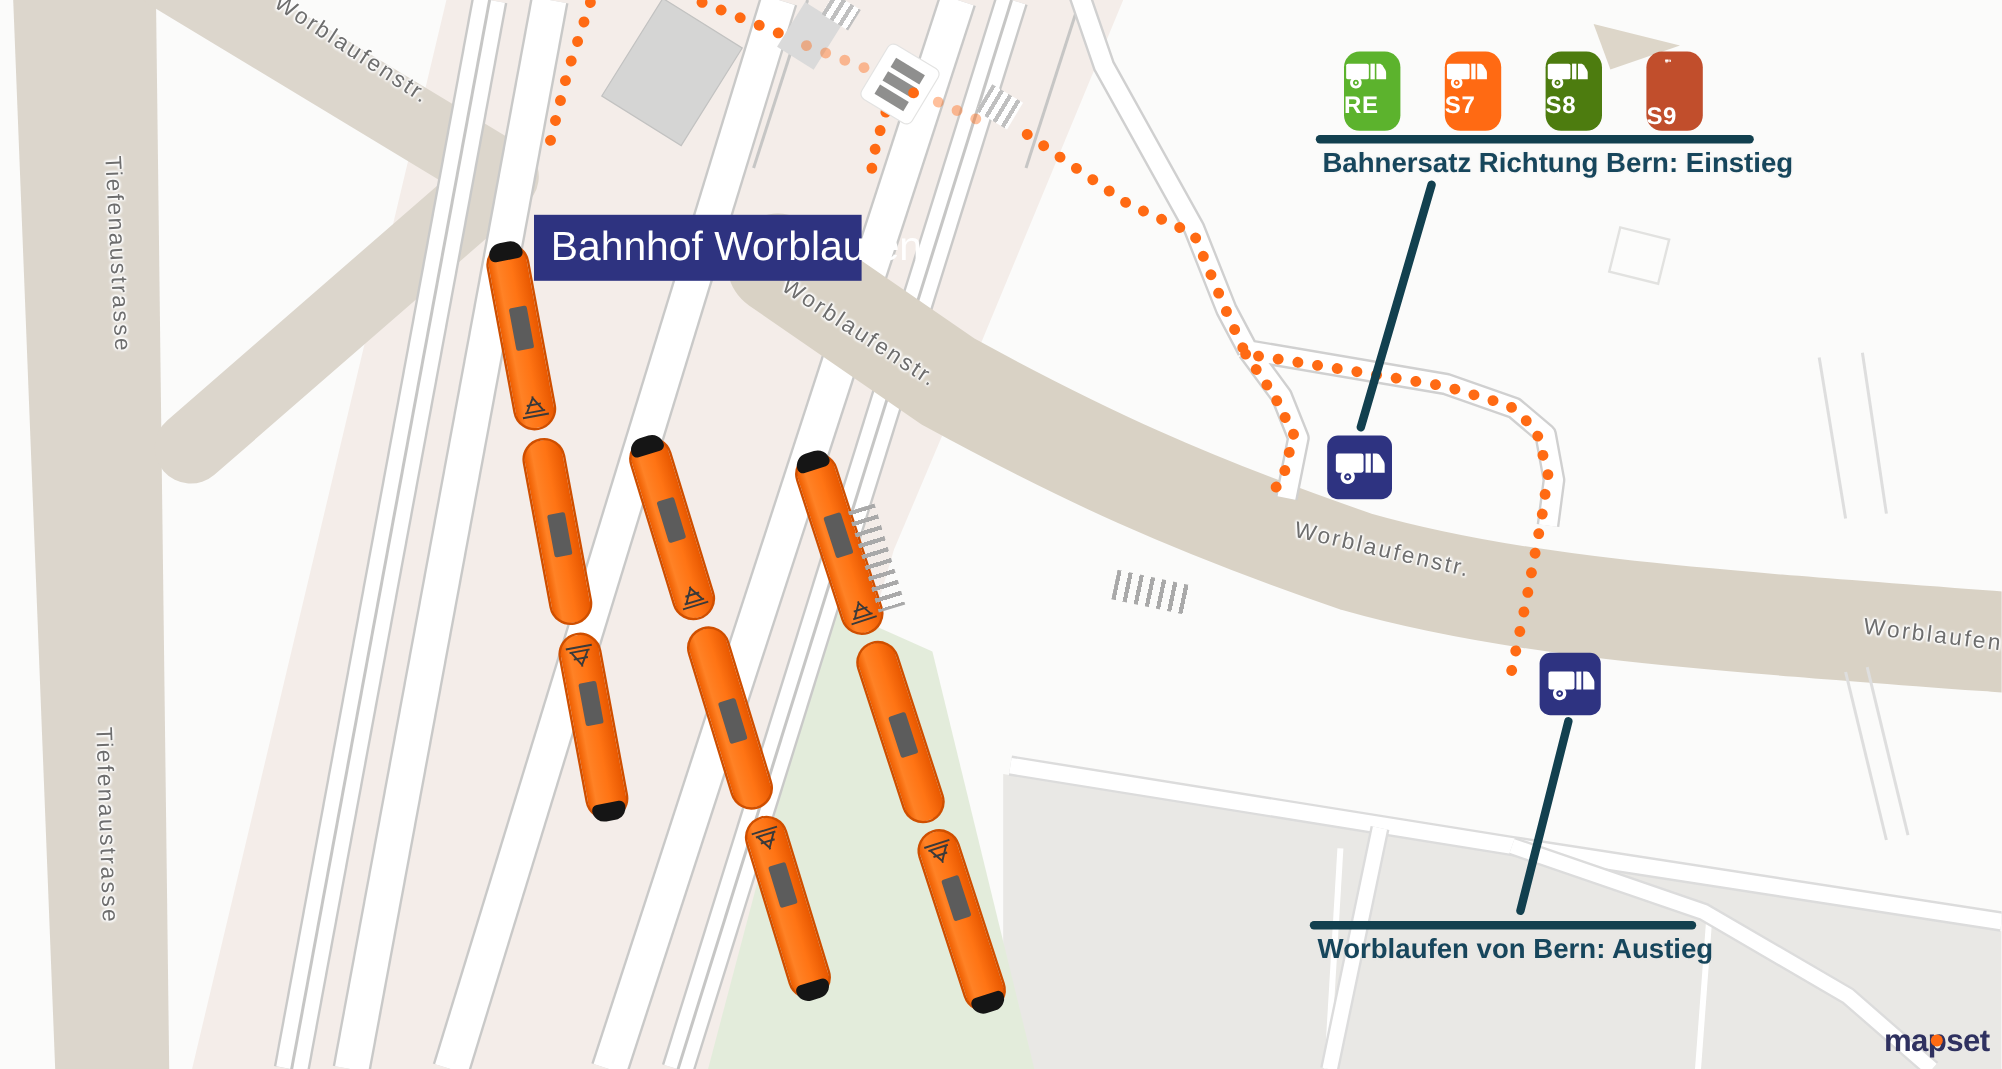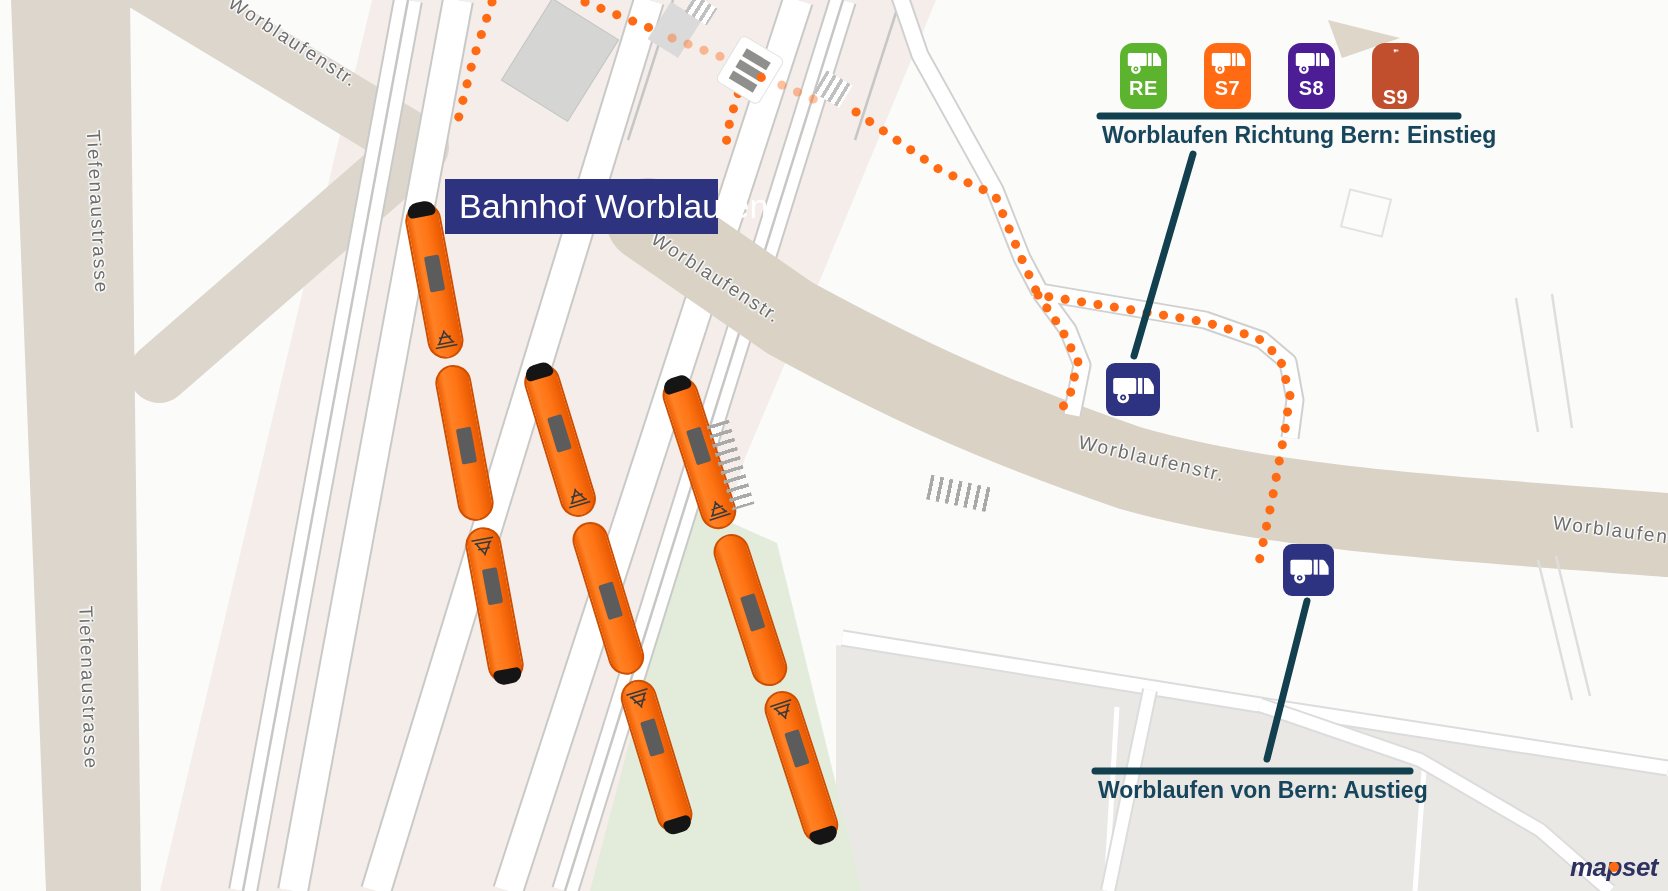--- a/index.html
+++ b/index.html
@@ -37,21 +37,21 @@
   .car:nth-child(3) .door{top:26%;}
   .car-first::before{content:"";position:absolute;top:-3px;left:2px;right:2px;height:15px;background:#151515;border-radius:15px 15px 7px 7px;}
   .car-last::after{content:"";position:absolute;bottom:-3px;left:2px;right:2px;height:15px;background:#151515;border-radius:7px 7px 15px 15px;}
   .panto{position:absolute;left:50%;transform:translateX(-50%);}
   .panto.bot{bottom:8px;} .panto.top{top:8px;}
 
   
   .badge-row{position:absolute;left:1120px;top:43px;z-index:6;display:flex;gap:37px;}
   .badge{
     width:47px;height:66px;border-radius:13px;display:flex;flex-direction:column;
-    align-items:center;justify-content:flex-start;padding-top:6px;box-sizing:border-box;
+    align-items:flex-start;justify-content:flex-start;padding-top:6px;box-sizing:border-box;
   }
   .badge .blabel{color:#fff;font-weight:bold;font-size:20px;margin-top:1px;letter-spacing:0.5px;}
 
   
   .note-text{
     position:absolute;z-index:6;color:#17465c;font-weight:bold;font-size:23px;white-space:nowrap;
     text-shadow:0 0 2px rgba(235,233,230,.8);
   }
   #einstieg-text{left:1102px;top:122px;}
   #austieg-text{left:1098px;top:777px;}
@@ -77,21 +77,21 @@
   #cw1{left:818px;top:76px;width:30px;height:26px;transform:rotate(31deg);}
   .stairs{position:absolute;z-index:2;}
   #stairs1{left:719px;top:421px;width:23px;height:88px;transform:rotate(-17deg);
     background:repeating-linear-gradient(180deg,#a9a9a9 0 3.5px,transparent 3.5px 9.5px);}
   #stairs2{left:928px;top:481px;width:62px;height:25px;transform:rotate(12deg);
     background:repeating-linear-gradient(90deg,#a9a9a9 0 3.5px,transparent 3.5px 9.5px);}
   .notch{position:absolute;left:1344px;top:193px;width:44px;height:40px;z-index:1;
     background:#fcfcfb;border:2px solid #e2e2e0;transform:rotate(14deg);box-sizing:border-box;}
 
   
-  .logo{position:absolute;right:10px;bottom:8px;z-index:7;font-weight:bold;font-size:26px;color:#2f3160;letter-spacing:-0.5px;font-style:italic;}
+  .logo{position:absolute;right:10px;bottom:8px;z-index:7;font-weight:bold;font-size:26px;color:#2f3160;letter-spacing:-0.5px;}
   .logo .p{position:relative;}
   .logo .p::after{content:"";position:absolute;left:2.5px;top:9.5px;width:10px;height:10px;border-radius:50%;background:#ff6a13;}
 </style>
 </head>
 <body>
 
 <svg id="maplayer" width="1668" height="891" viewBox="0 0 1668 891">
   <defs>
     <symbol id="busGlyph" viewBox="0 0 40 30">
       <g fill="#fff">
@@ -253,35 +253,35 @@
         <use href="#busGlyph"></use>
       </svg>
     <span class="blabel">RE</span>
   </div>
   <div class="badge" style="background: rgb(255, 106, 19);">
     <svg width="36" height="27" viewBox="0 0 40 30">
         <use href="#busGlyph"></use>
       </svg>
     <span class="blabel">S7</span>
   </div>
-  <div class="badge" style="background: #4c1d95;">
+  <div class="badge" style="background: #4d7c0f;">
     <svg width="36" height="27" viewBox="0 0 40 30">
         <use href="#busGlyph"></use>
       </svg>
     <span class="blabel">S8</span>
   </div>
   <div class="badge" style="background: rgb(193, 78, 44); gap: 32px;">
     <svg width="36" height="27" viewBox="0 0 40 30">
         <use href="#busGlyph"></use>
       </svg>
     <span class="blabel">S9</span>
   </div>
 </div>
 
-<div class="note-text" id="einstieg-text">Worblaufen Richtung Bern: Einstieg</div>
+<div class="note-text" id="einstieg-text">Bahnersatz Richtung Bern: Einstieg</div>
 <div class="note-text" id="austieg-text">Worblaufen von Bern: Austieg</div>
 
 <div class="stop-icon" id="stop-einstieg">
   <svg width="44" height="33" viewBox="0 0 40 30">
       <use href="#busGlyph"></use>
     </svg>
 </div>
 <div class="stop-icon" id="stop-austieg">
   <svg width="42" height="31" viewBox="0 0 40 30">
       <use href="#busGlyph"></use>

